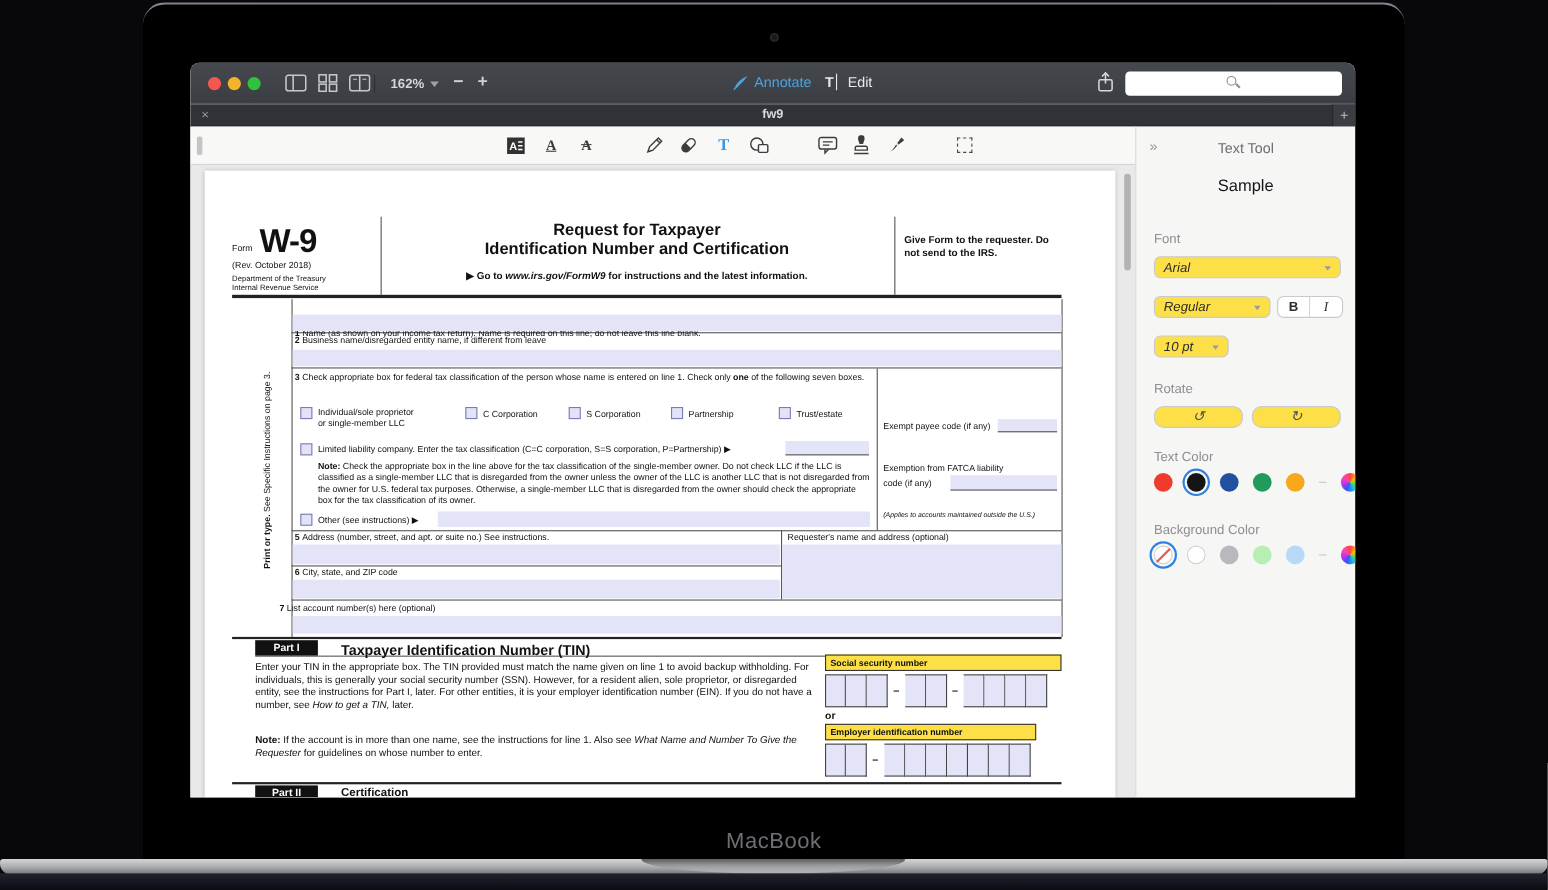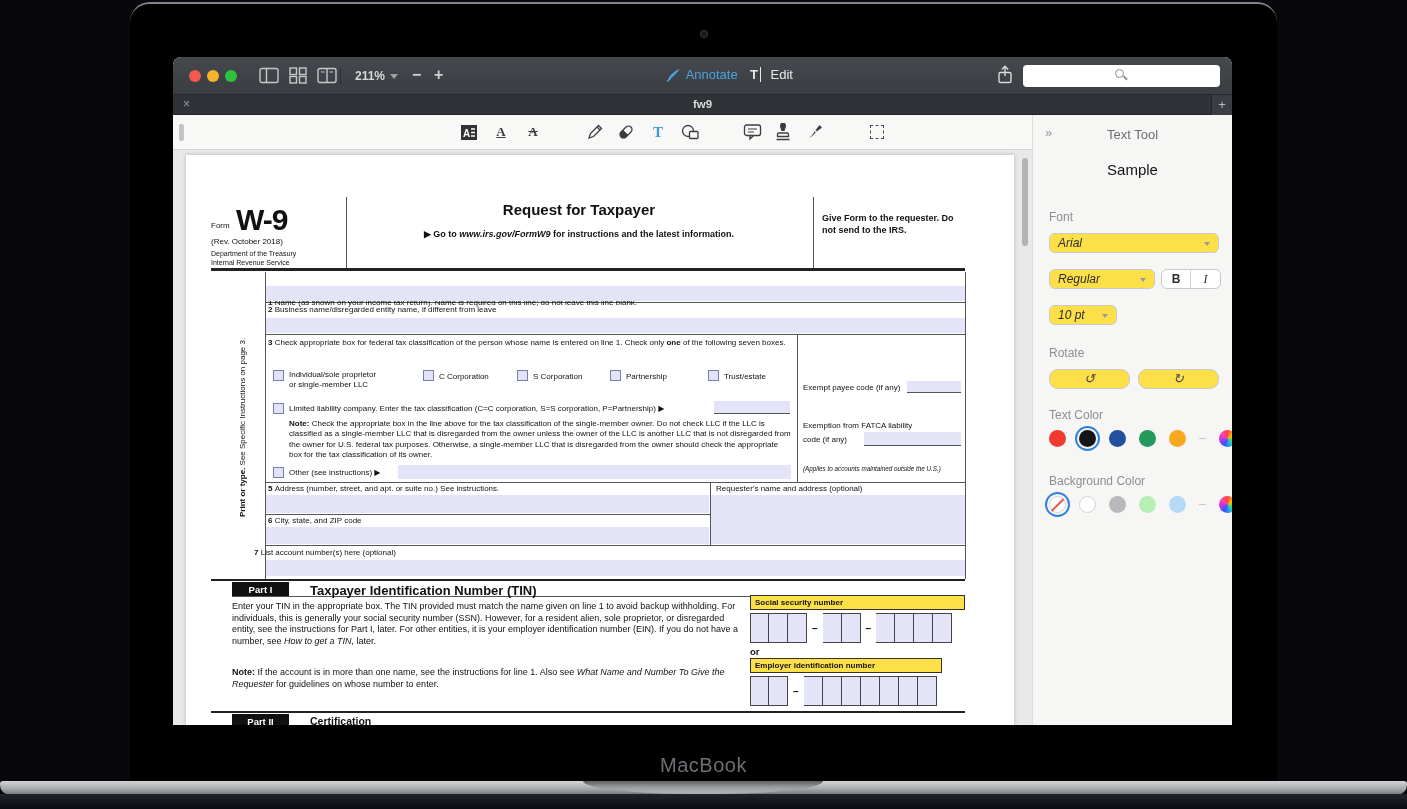--- a/index.html
+++ b/index.html
@@ -153,21 +153,21 @@
       <div class="viewbtn" style="left:144px">
         <svg width="20" height="17" viewBox="0 0 20 17">
             <rect x="1" y="1.5" width="18" height="14" rx="2" fill="none" stroke="#c7c8ca" stroke-width="1.4"></rect>
             <line x1="10" y1="1.5" x2="10" y2="15.5" stroke="#c7c8ca" stroke-width="1.4"></line>
             <line x1="4" y1="5" x2="7.5" y2="5" stroke="#c7c8ca" stroke-width="1"></line>
             <line x1="12.5" y1="5" x2="16" y2="5" stroke="#c7c8ca" stroke-width="1"></line>
           </svg>
       </div>
       <div class="vsep"></div>
 
-      <div class="zoomlvl"><span>211%</span><span class="chev"></span></div>
+      <div class="zoomlvl"><span>162%</span><span class="chev"></span></div>
       <div class="zbtn" style="left:239px">−</div>
       <div class="zbtn" style="left:261px">+</div>
 
       <div class="mode-tab annotate-tab">
         <svg width="17" height="16" viewBox="0 0 17 16" style="vertical-align:-3px">
             <path d="M2.5 13.5 C6 11.5 10.5 8 14.5 2 C9.5 4 5 8 3.5 11.5 Z" fill="#4da2e0"></path>
             <line x1="2" y1="14.5" x2="6" y2="11" stroke="#4da2e0" stroke-width="1.2"></line>
           </svg>
         <span class="lbl">Annotate</span>
       </div>
@@ -275,20 +275,21 @@
             <div style="left:25px; top:46px; width:135px;">
               <span class="f8" style="left:0; top:20px;">Form</span>
               <span style="left:25px; top:2px; font-size:30px; font-weight:bold; letter-spacing:-1px;">W-9</span>
               <span class="f8" style="left:0; top:36px;">(Rev. October 2018)</span>
               <span class="f7" style="left:0; top:49px;">Department of the Treasury</span>
               <span class="f7" style="left:0; top:58px;">Internal Revenue Service</span>
             </div>
             <div class="vline" style="left:160px; top:42px; height:71px;"></div>
             <div style="left:161px; top:46px; width:464px; text-align:center; font-weight:bold;">
               <span style="position:static; font-size:15px; display:block;">Request for Taxpayer</span>
+              <span style="position:static; font-size:15px; display:block;">Identification Number and Certification</span>
               <span class="f9" style="position:static; display:block; margin-top:11px;"><span style="position:static">▶ Go to </span><span style="position:static; font-style:italic;">www.irs.gov/FormW9</span><span style="position:static"> for instructions and the latest information.</span></span>
             </div>
             <div class="vline" style="left:627px; top:42px; height:71px;"></div>
             <div class="f9" style="left:636px; top:57px; width:135px; font-weight:bold; line-height:12px;">Give Form to the requester. Do not send to the IRS.</div>
             <div style="left:25px; top:113px; width:754px; height:3px; background:#222;"></div>
 
             <div style="left:51px; top:120px; width:28px; height:305px; writing-mode:vertical-rl; transform:rotate(180deg); text-align:center; font-size:8px; line-height:12px;">
               <span style="position:static; font-weight:bold;">Print or type.</span>
               <span style="position:static;">See Specific Instructions on page 3.</span>
             </div>

